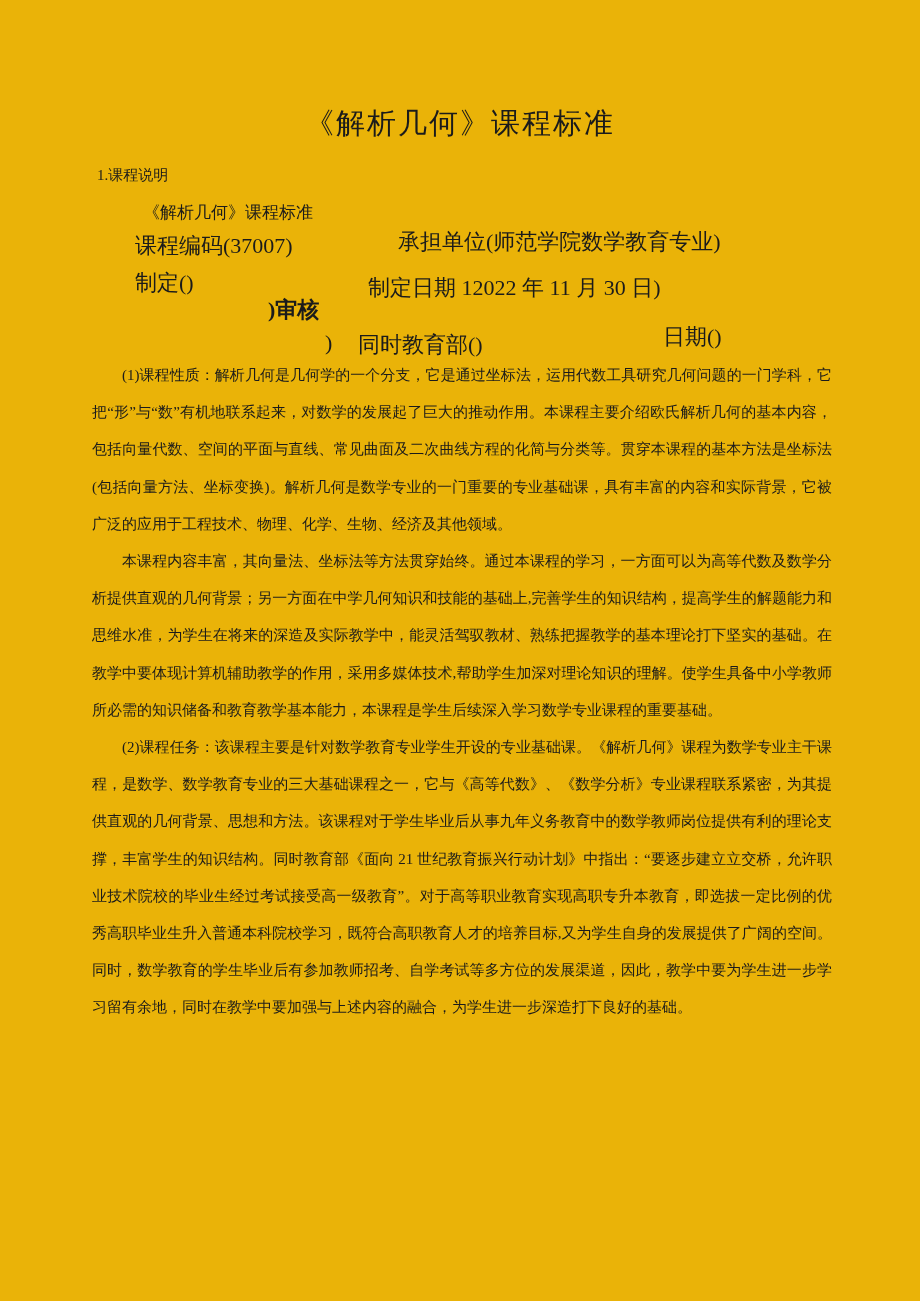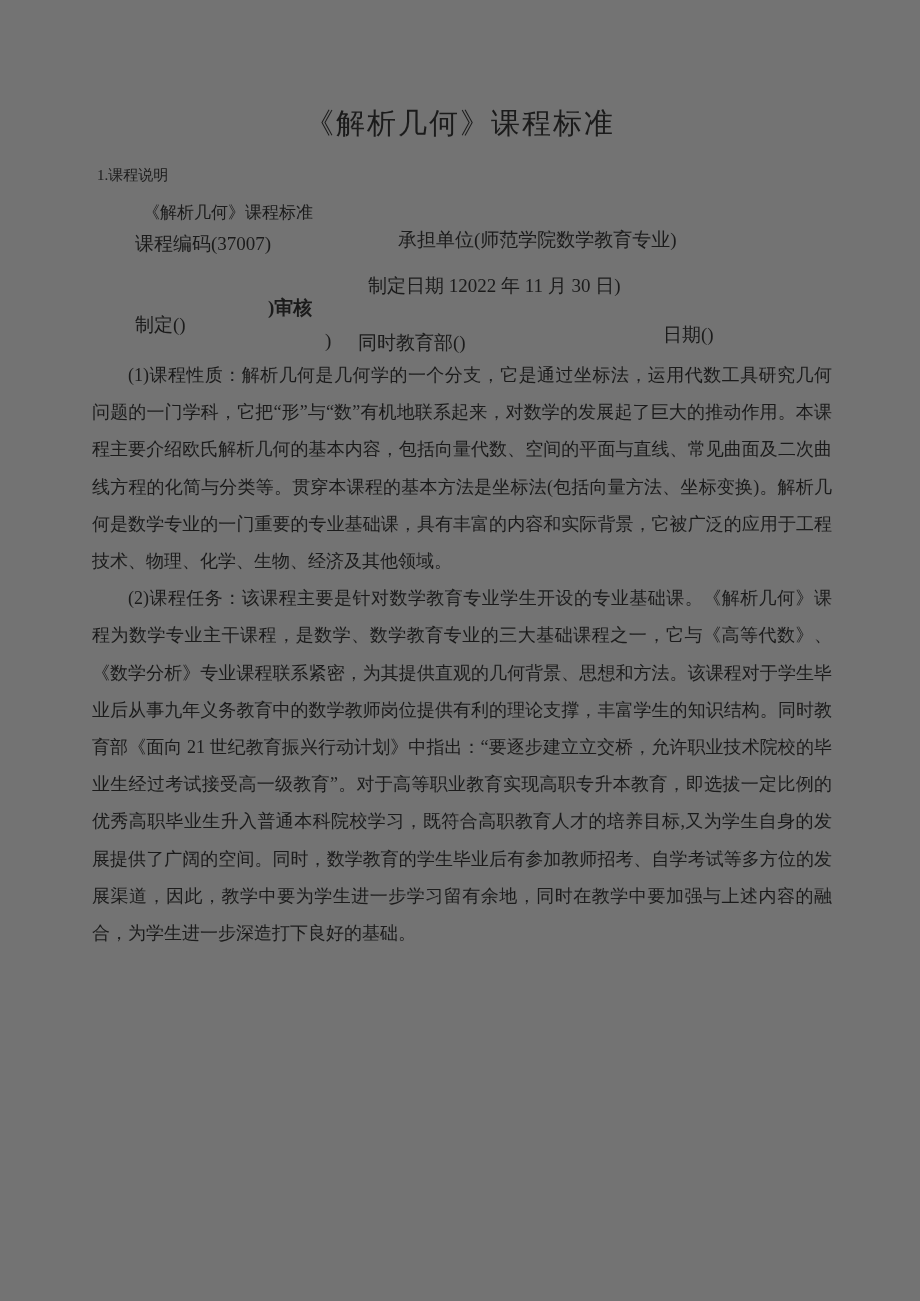--- a/index.html
+++ b/index.html
@@ -4,21 +4,21 @@
 <style>
   html, body {
     margin: 0;
     padding: 0;
     background: #ffffff;
   }
   .page {
     position: relative;
     width: 920px;
     height: 1301px;
-    background: #737373;
+    background: #eab308;
     overflow: hidden;
     font-family: "Liberation Serif", "DejaVu Serif", serif;
     color: #1b1b1b;
   }
   .doc-title {
     position: absolute;
     top: 104px;
     left: 0;
     width: 100%;
     margin: 0;
@@ -34,40 +34,40 @@
     font-size: 15px;
   }
   .subtitle {
     position: absolute;
     top: 201px;
     left: 143px;
     font-size: 17px;
   }
   .meta-item {
     position: absolute;
-    font-size: 19px;
+    font-size: 22px;
     white-space: nowrap;
   }
   .meta-course-code   { left: 135px; top: 231px; }
   .meta-unit          { left: 366px; top: 227px; margin-left: 32px; }
-  .meta-maker         { left: 135px; top: 268px; margin-top: 44px; }
+  .meta-maker         { left: 135px; top: 268px; }
   .meta-make-date     { left: 368px; top: 273px; }
   .meta-review        { left: 268px; top: 295px; font-weight: bold; }
   .meta-review-date   { left: 663px; top: 295px; margin-top: 27px; }
   .meta-approve-paren { left: 325px; top: 330px; }
   .meta-approve-date  { left: 358px; top: 330px; }
   .doc-body {
     position: absolute;
     top: 357px;
     left: 92px;
     width: 740px;
   }
   .doc-body p {
     margin: 0;
-    font-size: 18px;
+    font-size: 15px;
     line-height: 37.2px;
     text-align: justify;
     text-indent: 2em;
     font-weight: 400;
   }
 </style>
 </head>
 <body>
 
 <div class="page">
@@ -84,16 +84,17 @@
     <span class="meta-item meta-maker">制定()</span>
     <span class="meta-item meta-make-date">制定日期 12022 年 11 月 30 日)</span>
     <span class="meta-item meta-review">)审核</span>
     <span class="meta-item meta-review-date">日期()</span>
     <span class="meta-item meta-approve-paren">)</span>
     <span class="meta-item meta-approve-date">同时教育部()</span>
   </div>
 
   <div class="doc-body">
     <p>(1)课程性质：解析几何是几何学的一个分支，它是通过坐标法，运用代数工具研究几何问题的一门学科，它把“形”与“数”有机地联系起来，对数学的发展起了巨大的推动作用。本课程主要介绍欧氏解析几何的基本内容，包括向量代数、空间的平面与直线、常见曲面及二次曲线方程的化简与分类等。贯穿本课程的基本方法是坐标法(包括向量方法、坐标变换)。解析几何是数学专业的一门重要的专业基础课，具有丰富的内容和实际背景，它被广泛的应用于工程技术、物理、化学、生物、经济及其他领域。</p>
+    <p>本课程内容丰富，其向量法、坐标法等方法贯穿始终。通过本课程的学习，一方面可以为高等代数及数学分析提供直观的几何背景；另一方面在中学几何知识和技能的基础上,完善学生的知识结构，提高学生的解题能力和思维水准，为学生在将来的深造及实际教学中，能灵活驾驭教材、熟练把握教学的基本理论打下坚实的基础。在教学中要体现计算机辅助教学的作用，采用多媒体技术,帮助学生加深对理论知识的理解。使学生具备中小学教师所必需的知识储备和教育教学基本能力，本课程是学生后续深入学习数学专业课程的重要基础。</p>
     <p>(2)课程任务：该课程主要是针对数学教育专业学生开设的专业基础课。《解析几何》课程为数学专业主干课程，是数学、数学教育专业的三大基础课程之一，它与《高等代数》、《数学分析》专业课程联系紧密，为其提供直观的几何背景、思想和方法。该课程对于学生毕业后从事九年义务教育中的数学教师岗位提供有利的理论支撑，丰富学生的知识结构。同时教育部《面向 21 世纪教育振兴行动计划》中指出：“要逐步建立立交桥，允许职业技术院校的毕业生经过考试接受高一级教育”。对于高等职业教育实现高职专升本教育，即选拔一定比例的优秀高职毕业生升入普通本科院校学习，既符合高职教育人才的培养目标,又为学生自身的发展提供了广阔的空间。同时，数学教育的学生毕业后有参加教师招考、自学考试等多方位的发展渠道，因此，教学中要为学生进一步学习留有余地，同时在教学中要加强与上述内容的融合，为学生进一步深造打下良好的基础。</p>
   </div>
 
 </div>
 
 </body></html>

